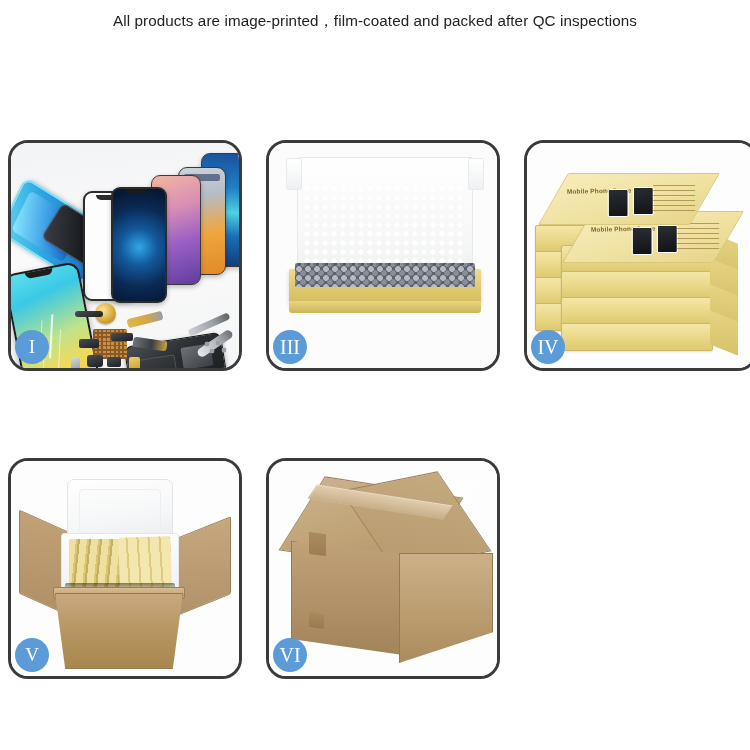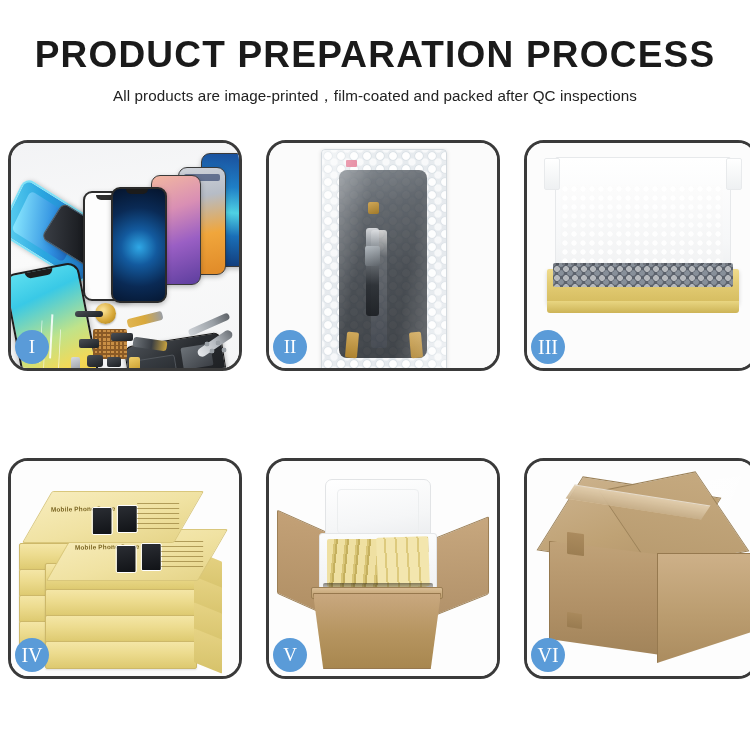--- a/index.html
+++ b/index.html
@@ -547,21 +547,20 @@
     transform: rotate(-8deg);
     pointer-events:none;
   }
 </style>
 </head>
 <body>
 
 <div class="page">
 
   <div class="header">
-    <div class="title">PRODUCT PREPARATION PROCESS</div>
     <div class="subtitle">All products are image-printed，film-coated and packed after QC inspections</div>
   </div>
 
   <div class="grid">
 
     <div class="panel">
       <div class="panel-inner">
         <div class="p1-bg"></div>
 
         <div class="ph ph-blue"></div>
@@ -595,36 +594,20 @@
         <div class="part silver" style="left:60px; top:214px; width:9px; height:16px; border-radius:2px;"></div>
         <div class="part gold" style="left:118px; top:214px; width:11px; height:14px; border-radius:2px;"></div>
         <div class="part dark" style="left:100px; top:190px; width:22px; height:8px; border-radius:2px;"></div>
         <div class="screwdriver"></div>
         <div class="screwdriver2"></div>
         <div class="screws"></div>
       </div>
       <div class="badge">I</div>
     </div>
 
-    <div class="panel">
-      <div class="panel-inner">
-        <div class="p2-bg"></div>
-        <div class="bubble-bag">
-          <div class="lcd-panel"></div>
-          <div class="lcd-conn"></div>
-          <div class="lcd-flex"></div>
-          <div class="lcd-chip"></div>
-          <div class="lcd-tab-l"></div>
-          <div class="lcd-tab-r"></div>
-          <div class="bag-sticker"></div>
-          <div class="bag-seam"></div>
-        </div>
-      </div>
-      <div class="badge">II</div>
-    </div>
 
     <div class="panel">
       <div class="panel-inner">
         <div class="p3-bg"></div>
         <div class="box3-lid"></div>
         <div class="box3-foam"></div>
         <div class="box3-tray"></div>
         <div class="box3-bubbles"></div>
         <div class="box3-tray-front"></div>
       </div>

